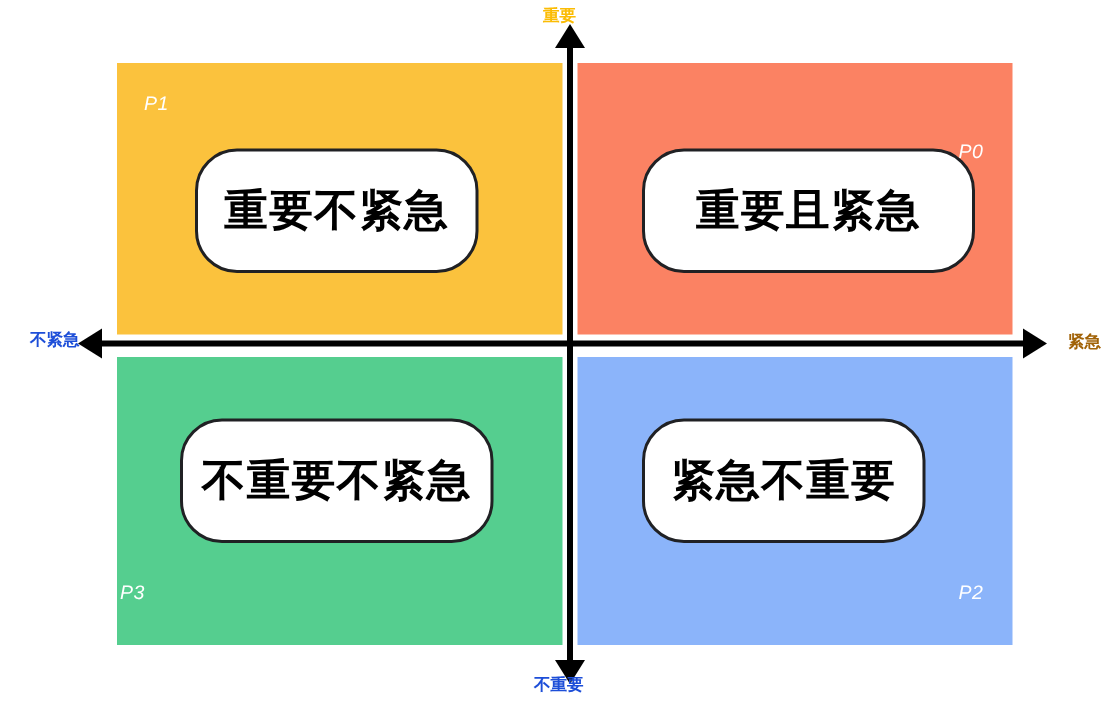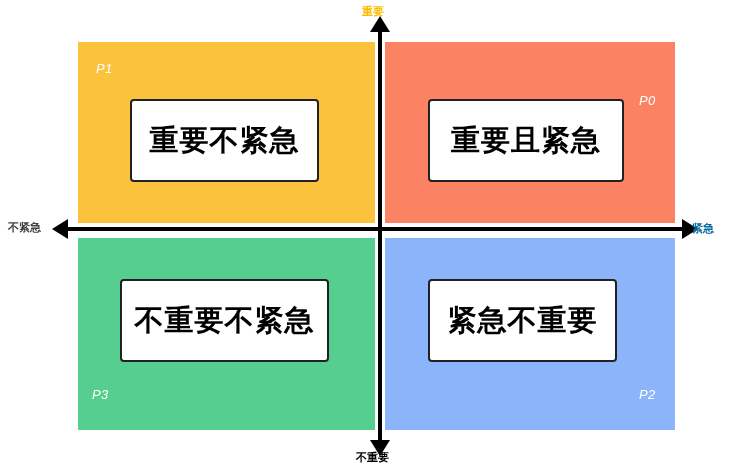--- a/index.html
+++ b/index.html
@@ -33,41 +33,41 @@
     color: #ffffff;
     font-size: 13px;
     font-weight: 400;
     letter-spacing: .4px;
     line-height: 1;
     white-space: nowrap;
     font-style: italic;
   }
   #code-p1 { left: 96px;  top: 62px; }
   #code-p0 { left: 639px; top: 62px; margin-top: 32px; }
-  #code-p3 { left: 92px;  top: 388px; }
+  #code-p3 { left: 80px;  top: 388px; }
   #code-p2 { left: 639px; top: 388px; }
 
   
   .card {
     position: absolute;
     box-sizing: border-box;
     background: #ffffff;
     border: 2px solid #202124;
-    border-radius: 4px;
+    border-radius: 28px;
     display: flex;
     align-items: center;
     justify-content: center;
     color: #000000;
     font-size: 29px;
     font-weight: 700;
     letter-spacing: 1px;
     white-space: nowrap;
   }
   #card-p1 { left: 130px; top: 99px;  width: 189px; height: 83px; }
-  #card-p0 { left: 428px; top: 99px;  width: 196px; height: 83px; }
+  #card-p0 { left: 428px; top: 99px;  width: 222px; height: 83px; }
   #card-p3 { left: 120px; top: 279px; width: 209px; height: 83px; }
   #card-p2 { left: 428px; top: 279px; width: 189px; height: 83px; }
 
   
   #axis-horizontal {
     position: absolute;
     left: 58px;
     top: 227px;
     width: 632px;
     height: 4px;
@@ -117,23 +117,23 @@
 
   
   .axis-label {
     position: absolute;
     font-size: 11px;
     font-weight: 700;
     line-height: 1;
     white-space: nowrap;
   }
   #label-top    { left: 362px; top: 6px;   color: #FBBC04; }
-  #label-bottom { left: 356px; top: 452px; color: #000000; }
-  #label-left   { left: 8px;  top: 222px; color: #404040; }
-  #label-right  { left: 692px; top: 223px; color: #0369a1; }
+  #label-bottom { left: 356px; top: 452px; color: #1d4ed8; }
+  #label-left   { left: 20px;  top: 222px; color: #1d4ed8; }
+  #label-right  { left: 712px; top: 223px; color: #a16207; }
 </style>
 </head>
 <body>
 
 <div id="canvas">
 
   <div class="quad" id="quad-p1"></div>
   <div class="quad" id="quad-p0"></div>
   <div class="quad" id="quad-p3"></div>
   <div class="quad" id="quad-p2"></div>

